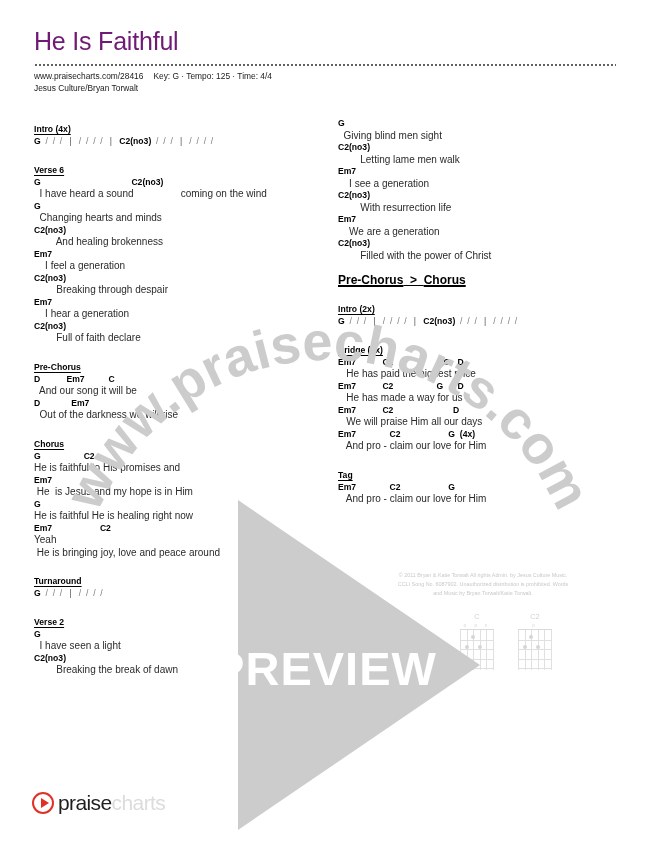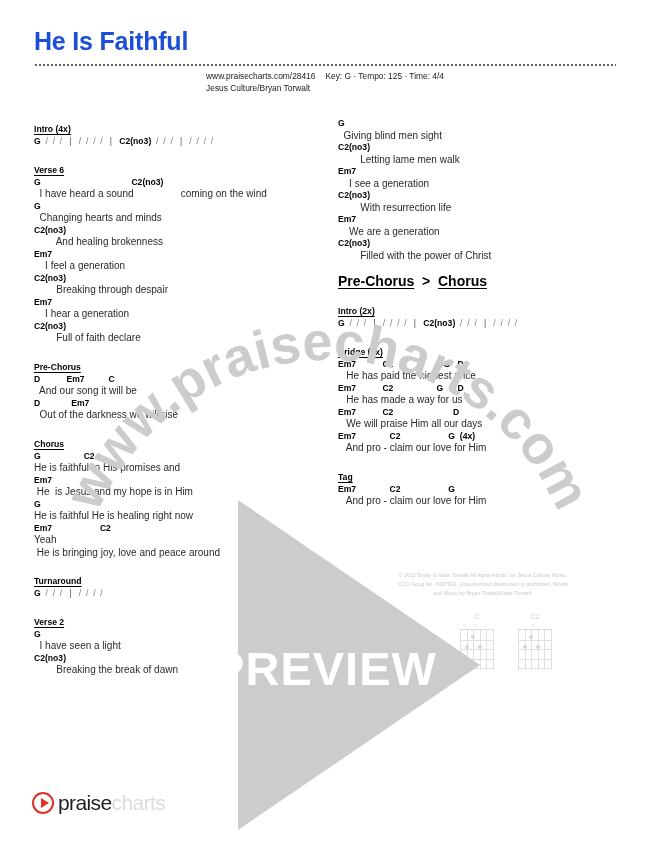--- a/index.html
+++ b/index.html
@@ -21,36 +21,36 @@
 
   
   #header {
     position: absolute;
     left: 34px;
     top: 26px;
     width: 582px;
   }
   #song-title {
     font-size: 25px;
-    font-weight: bold;
+    font-weight: normal;
     letter-spacing: -0.2px;
     line-height: 30px;
-    color: #1d4ed8;
+    color: #701a75;
     margin: 0;
   }
   #dotted-rule {
     margin-top: 8px;
     height: 2px;
     background-image: radial-gradient(circle, #555 0.7px, transparent 0.8px);
     background-size: 4px 2px;
     background-repeat: repeat-x;
   }
   #meta-row {
     display: flex;
-    justify-content: center;
+    justify-content: flex-start;
     align-items: flex-start;
     margin-top: 5px;
     gap: 10px;
   }
   #meta-left {
     font-size: 8.4px;
     line-height: 11.5px;
     color: #1a1a1a;
   }
   #meta-right {
@@ -75,24 +75,25 @@
   .section-label {
     font-size: 8.6px;
     font-weight: bold;
     color: #000;
     text-decoration: underline;
     text-underline-offset: 2px;
     margin-bottom: 2px;
     display: inline-block;
   }
   .section-label-row {
-    font-size: 14px;
+    font-size: 12px;
     font-weight: bold;
     margin-bottom: 6px;
     white-space: pre;
+    text-decoration: underline;
   }
   .section-label-row .lbl {
     text-decoration: underline;
     text-underline-offset: 2px;
   }
   .section-label-row .arrow {
     text-decoration: none;
     font-weight: bold;
   }
 

